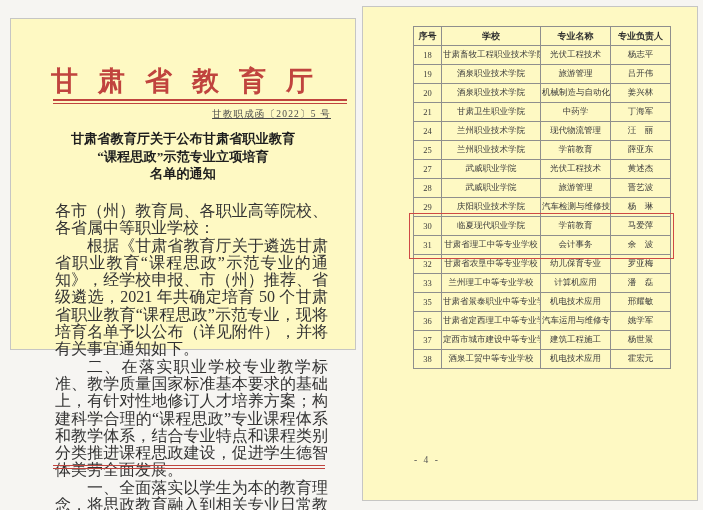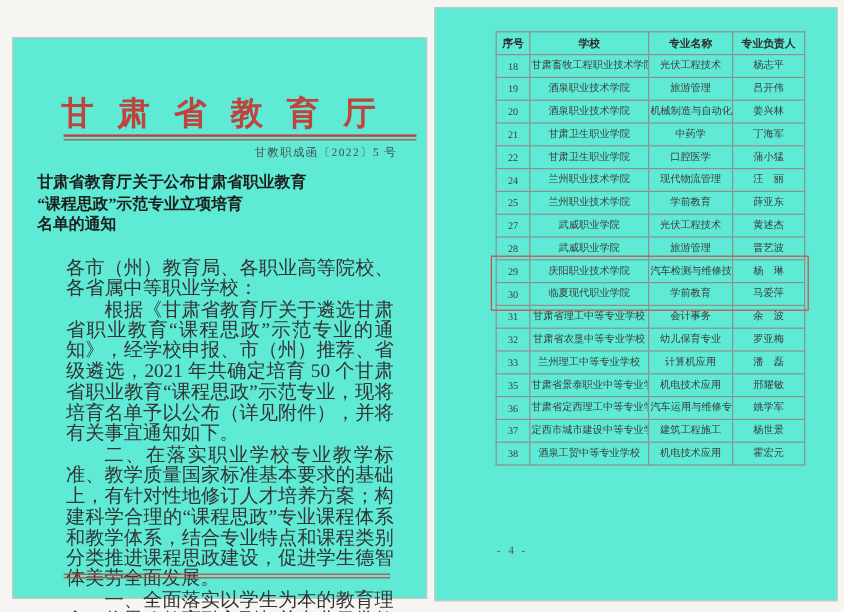--- a/index.html
+++ b/index.html
@@ -1,43 +1,43 @@
 <!DOCTYPE html>
 <html style="--accent-red: #c0443e; --highlight-red: #cf4a45;"><head>
 <meta charset="utf-8">
 <style>
   html,body { margin:0; padding:0; }
   .canvas {
     position:relative; width:703px; height:510px;
     background:#f6f5f2; overflow:hidden;
     font-family:"Liberation Serif","DejaVu Serif",serif;
   }
-  .page { position:absolute; background:#5eead4; border:1px solid #c6c6c4; box-sizing:border-box; }
-  .page-left  { left:10px; top:31px; width:346px; height:468px; }
+  .page { position:absolute; background:#fef9c3; border:1px solid #c6c6c4; box-sizing:border-box; }
+  .page-left  { left:10px; top:18px; width:346px; height:332px; }
   .page-right { left:362px; top:6px;  width:336px; height:495px; }
 
   
   .agency {
     position:absolute; left:0; right:0; top:44px;
     text-align:center; color:var(--accent-red,#c0443e);
     font-size:27px; font-weight:700; letter-spacing:20px; padding-left:18px;
     white-space:nowrap;
   }
   .red-rule {
     position:absolute; left:42px; right:8px; top:80px; height:2px;
     border-top:2.5px solid var(--accent-red,#c0443e);
     border-bottom:1px solid var(--accent-red,#c0443e);
   }
   .doc-number {
     position:absolute; right:24px; top:89px;
-    font-size:9.5px; color:#4a4a4a; letter-spacing:1.2px;
+    font-size:9.5px; color:#4a4a4a; letter-spacing:1.2px;text-decoration:underline;
   }
   .notice-title {
     position:absolute; left:20px; right:20px; top:111px;
-    font-weight:700; color:#1e1e1e;
+    text-align:center; font-weight:700; color:#1e1e1e;
     font-size:13.2px; line-height:17.5px;
   }
   .body-text {
     position:absolute; left:44px; right:27px; top:183px;
     font-size:16px; line-height:17.3px; color:#333;
     text-align:justify;
   }
   .body-text p { margin:0; text-indent:2em; }
   .body-text p.no-indent { text-indent:0; }
   .red-rule-bottom {
@@ -129,26 +129,20 @@
               <td>机械制造与自动化</td>
               <td>姜兴林</td>
             </tr>
             <tr>
               <td>21</td>
               <td>甘肃卫生职业学院</td>
               <td>中药学</td>
               <td>丁海军</td>
             </tr>
             <tr>
-              <td>22</td>
-              <td>甘肃卫生职业学院</td>
-              <td>口腔医学</td>
-              <td>蒲小猛</td>
-            </tr>
-            <tr>
               <td>24</td>
               <td>兰州职业技术学院</td>
               <td>现代物流管理</td>
               <td>汪　丽</td>
             </tr>
             <tr>
               <td>25</td>
               <td>兰州职业技术学院</td>
               <td>学前教育</td>
               <td>薛亚东</td>

